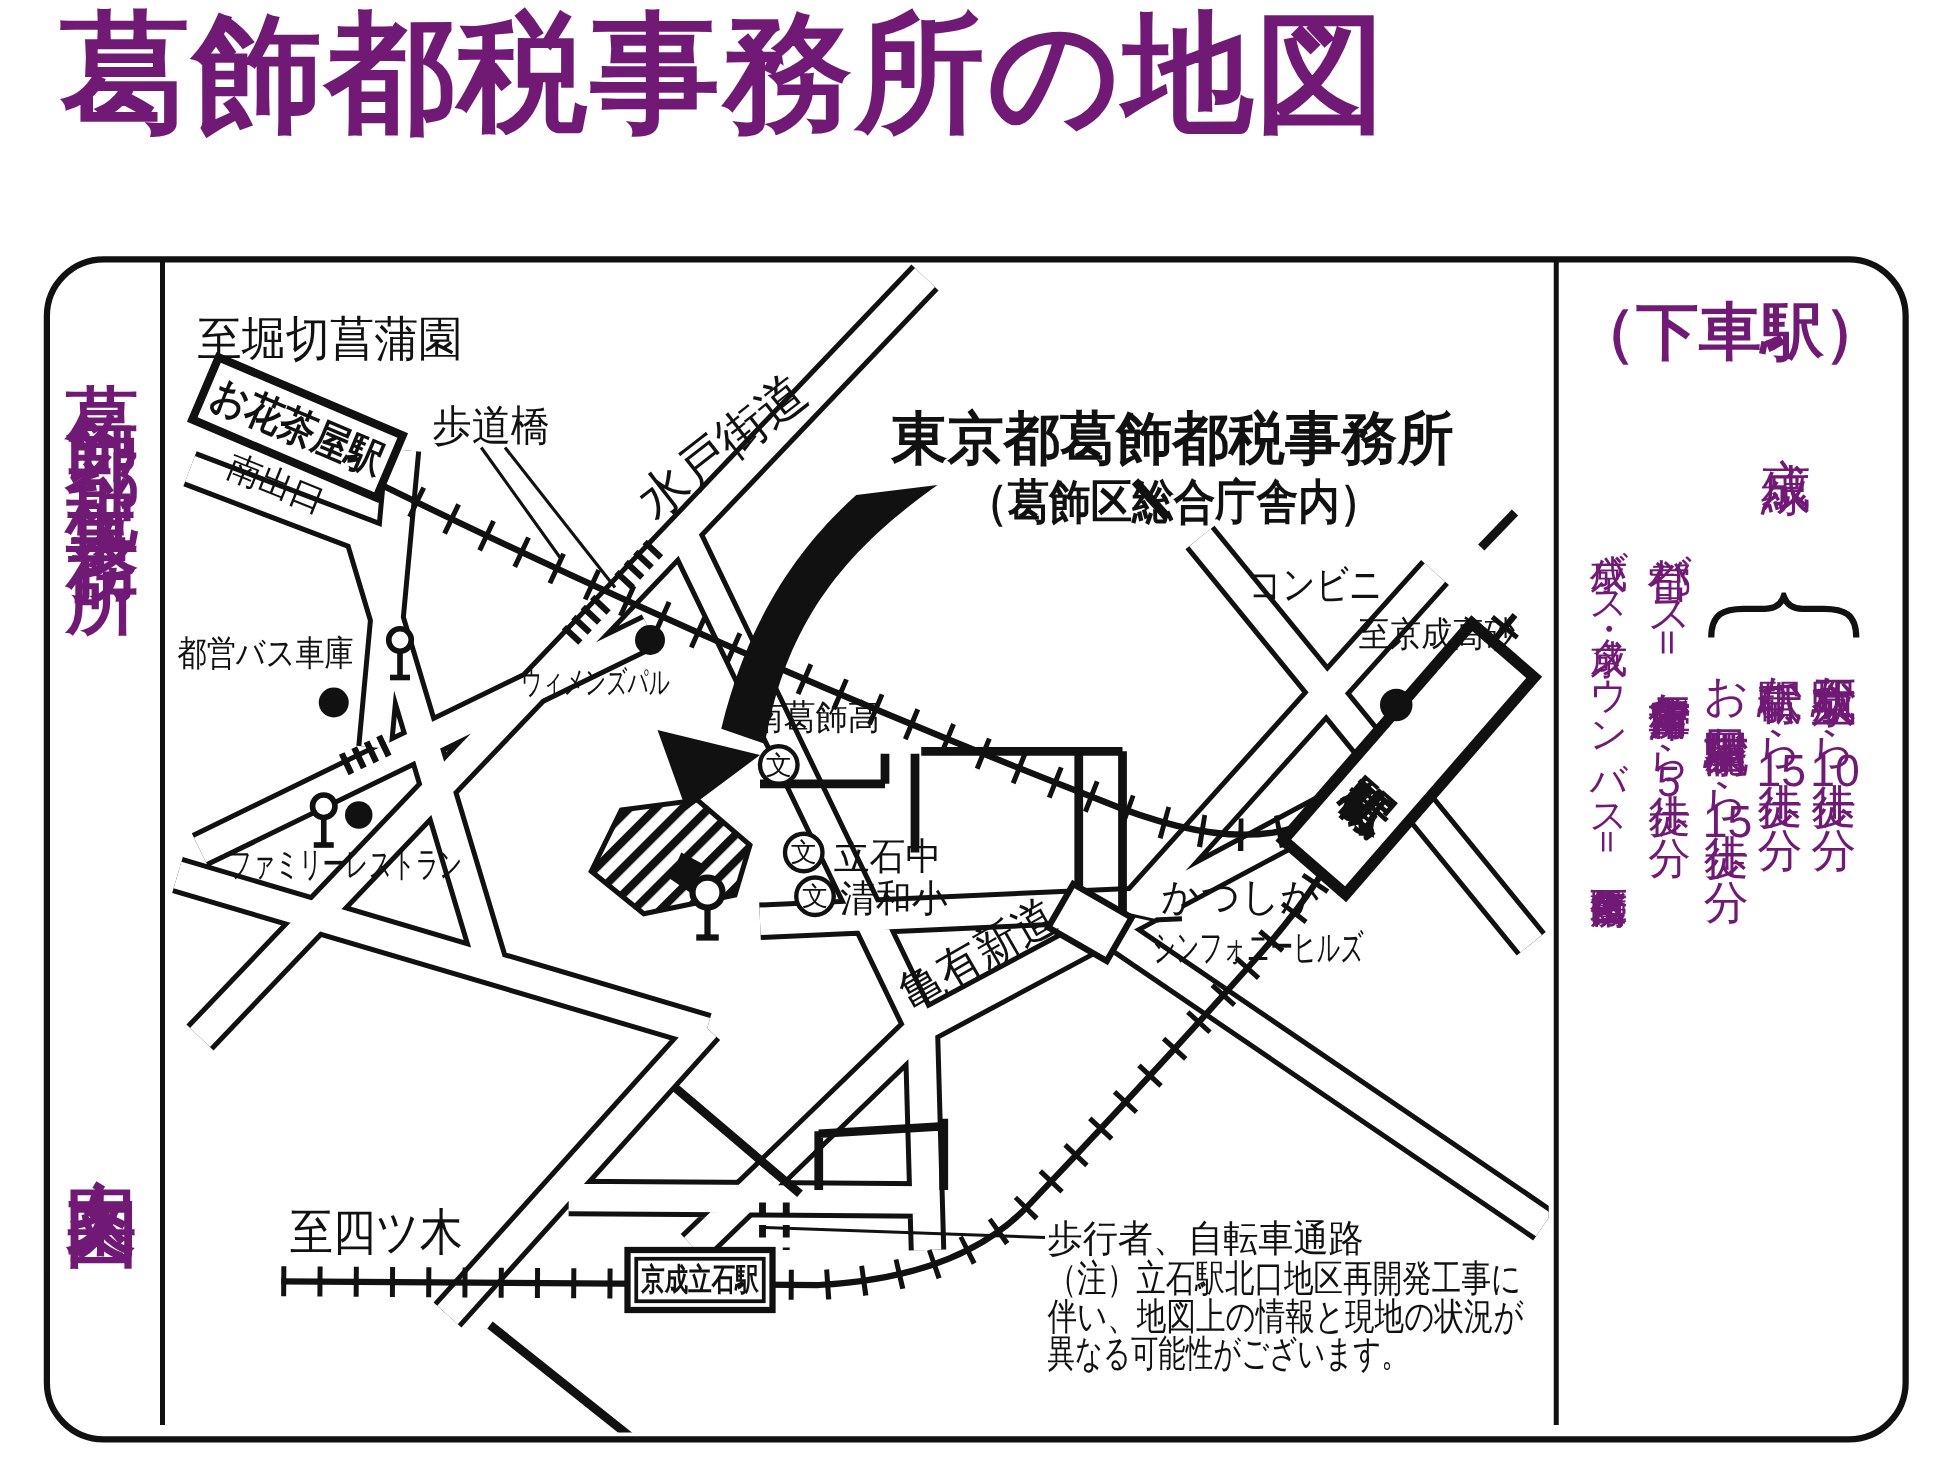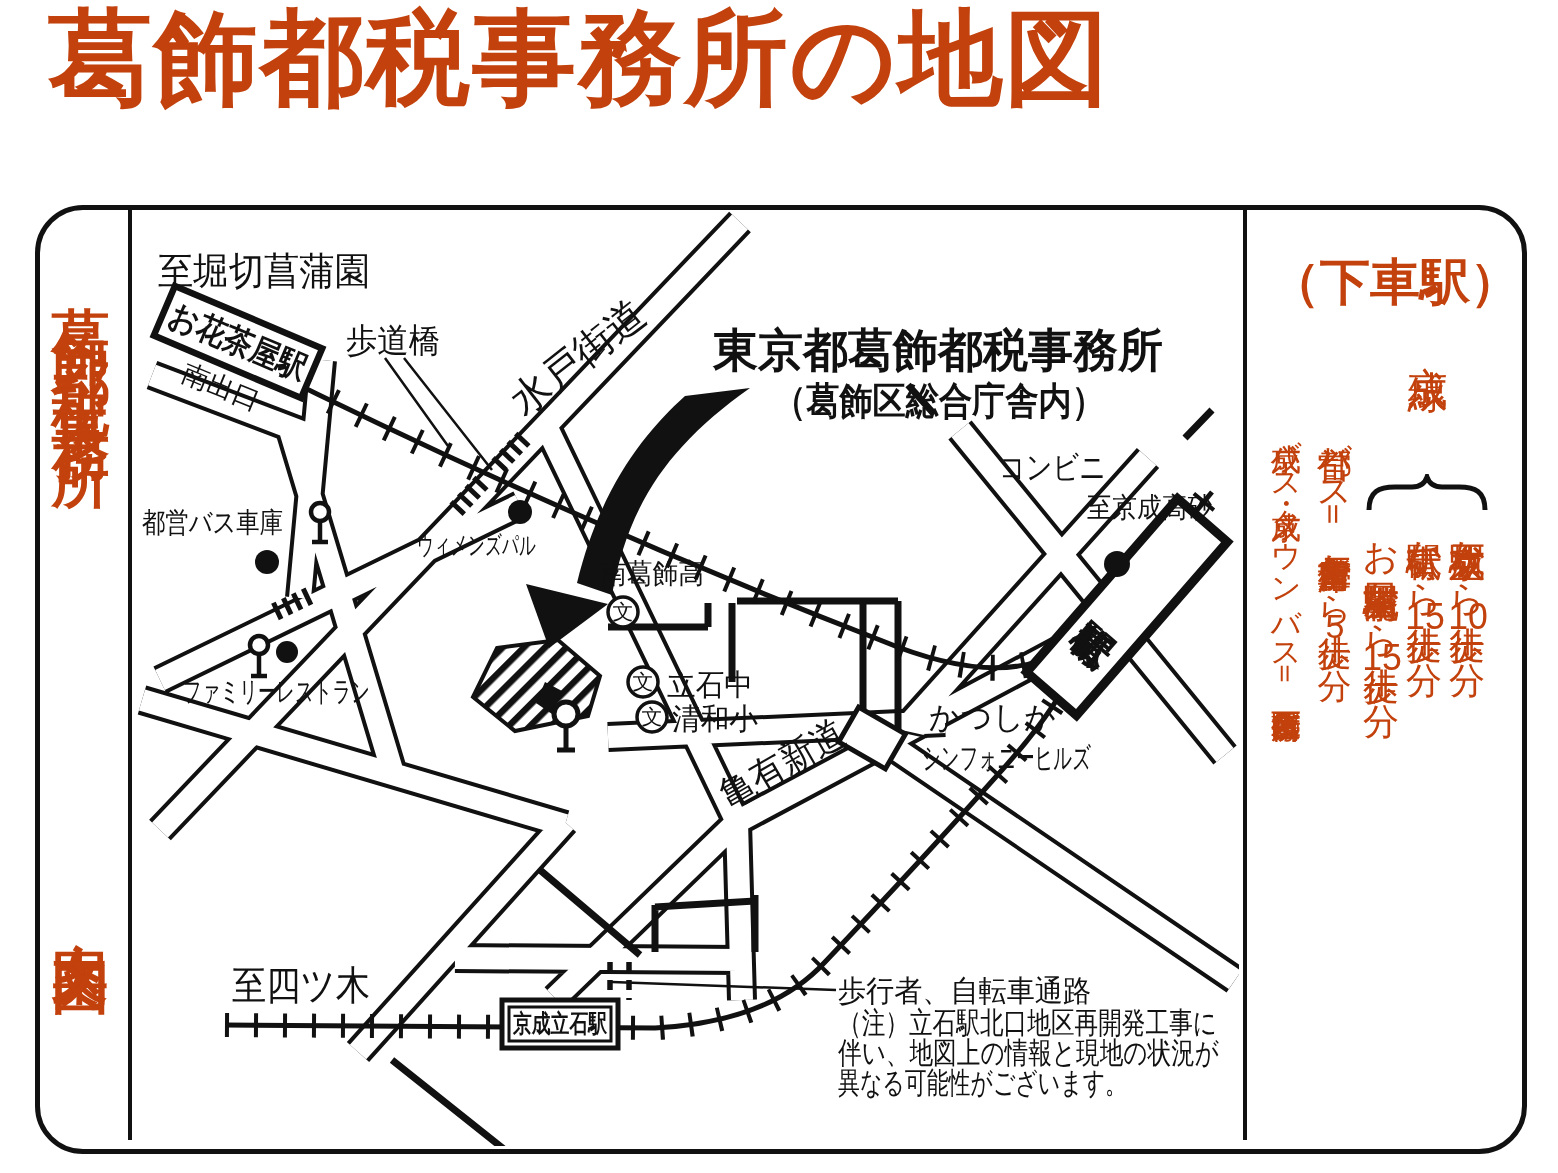--- a/index.html
+++ b/index.html
@@ -1,25 +1,25 @@
 <!DOCTYPE html>
 <html><head>
 <meta charset="utf-8">
 <style>
   html,body{margin:0;padding:0;background:#fff;}
   .page{position:relative;width:1558px;height:1173px;background:#fff;overflow:hidden;
-        font-family:"Liberation Sans",sans-serif;color:#c2410c;}
+        font-family:"Liberation Sans",sans-serif;color:#701a75;}
   .ttl{position:absolute;left:48px;top:-10px;font-size:104px;font-weight:700;letter-spacing:2px;white-space:nowrap;}
   .frame{position:absolute;left:35px;top:205px;width:1482px;height:939px;border:5px solid #111;border-radius:48px;}
   .vr{position:absolute;top:209px;width:4px;height:931px;background:#111;}
   .vcol{position:absolute;writing-mode:vertical-rl;text-orientation:mixed;line-height:1.0;white-space:nowrap;}
   .tcy{text-combine-upright:all;}
   .lp1{left:52px;top:260px;font-size:58px;font-weight:700;letter-spacing:24px;}
   .lp2{left:52px;top:894px;font-size:58px;font-weight:700;letter-spacing:11px;}
-  .rhead{position:absolute;left:1248px;top:232px;width:272px;text-align:right;font-size:50px;font-weight:700;white-space:nowrap;margin-top:17px;}
+  .rhead{position:absolute;left:1248px;top:232px;width:272px;text-align:center;font-size:50px;font-weight:700;white-space:nowrap;}
   .kline{left:1408px;top:334px;font-size:40px;letter-spacing:5px;}
   .route0{left:1449px;top:516px;font-size:36px;}
   .route1{left:1406px;top:516px;font-size:36px;}
   .route2{left:1363px;top:516px;font-size:36px;}
   .bus0{left:1318px;top:420px;font-size:34px;}
   .bus1{left:1271px;top:420px;font-size:30px;}
   .bracebox{position:absolute;left:1364px;top:474px;width:126px;height:38px;}
   svg text{font-family:"Liberation Sans",sans-serif;fill:#111;}
   .vtext{writing-mode:vertical-rl;text-orientation:upright;}
 </style>

